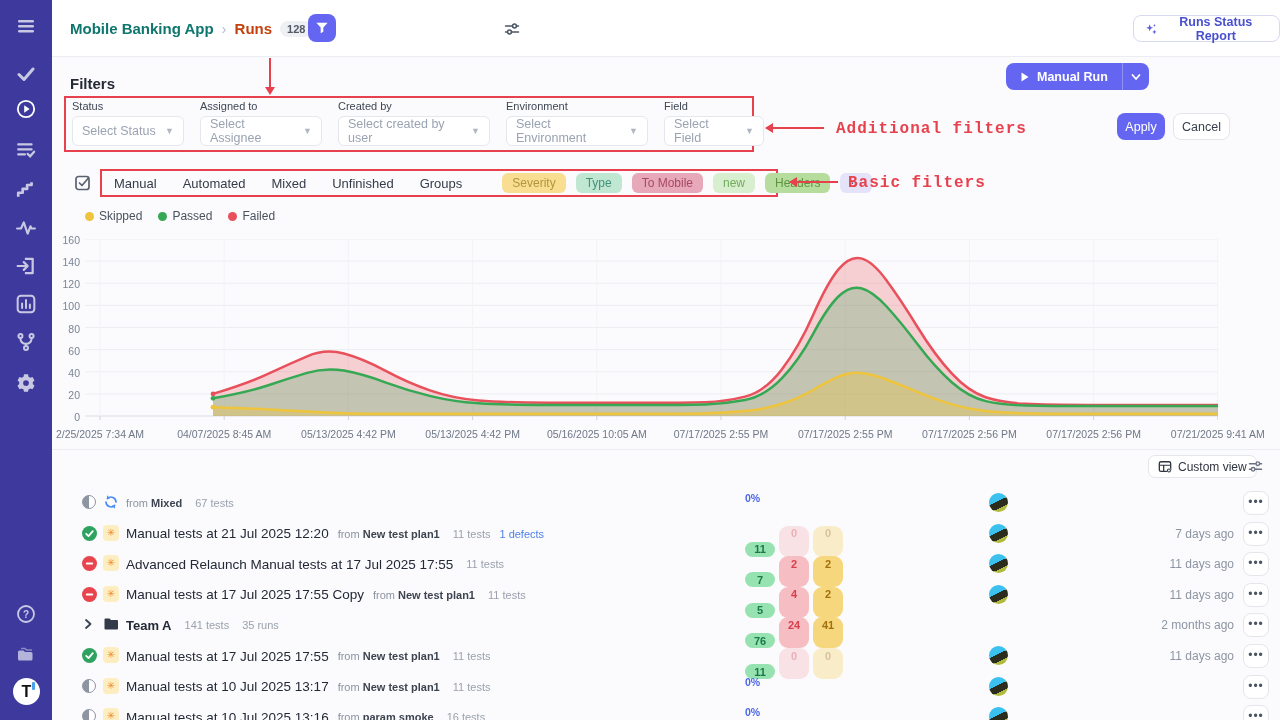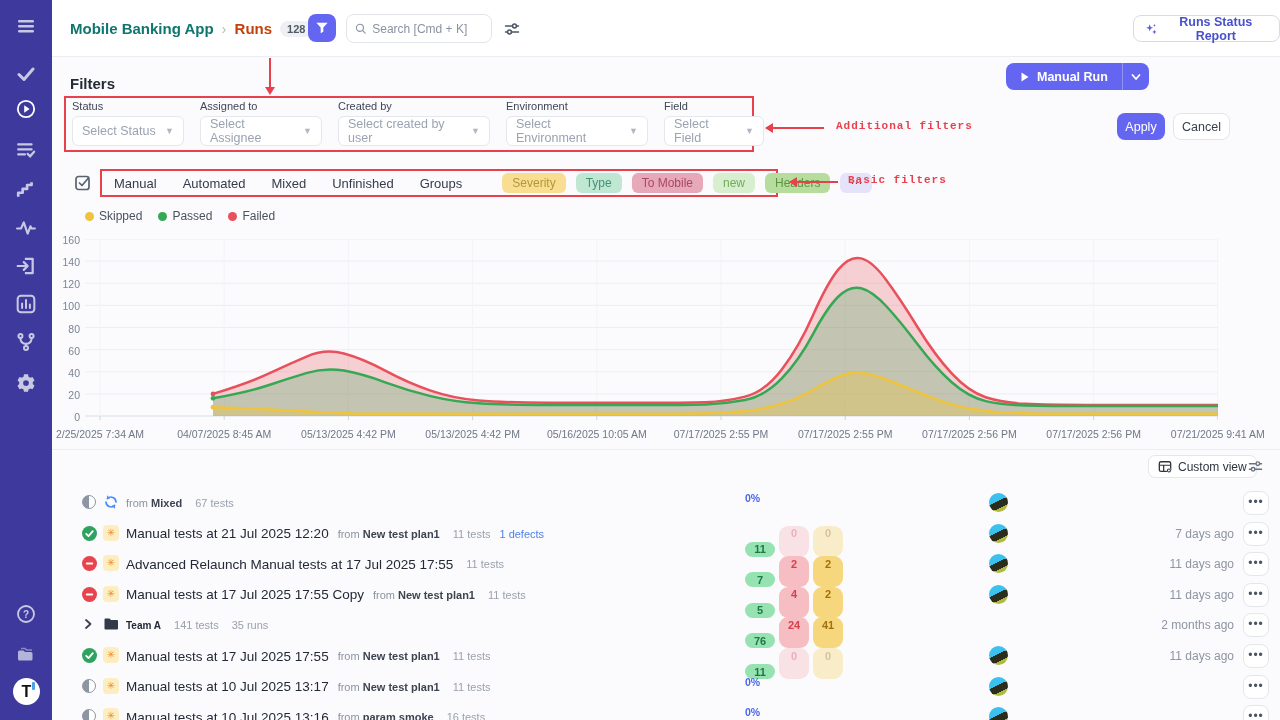--- a/index.html
+++ b/index.html
@@ -37,21 +37,21 @@
   #filters-box { position:absolute; left:64px; top:96px; width:690px; height:56px; border:2px solid #e8414e; }
   #filter-fields { position:absolute; left:72px; top:100px; display:flex; gap:16px; }
   .ffield .flabel { font-size:11px; color:#3f4654; margin-bottom:4px; }
   .fselect { height:30px; border:1px solid #e4e7ec; border-radius:6px; background:#fff; display:flex; align-items:center; justify-content:space-between; padding:0 9px; cursor:pointer; }
   .fselect .ph { font-size:12.5px; color:#9aa3b2; }
   .fselect .caret { font-size:9px; color:#b0b7c3; margin-left:8px; }
   #apply-btn { position:absolute; left:1117px; top:113px; width:48px; height:27px; background:#6466f1; color:#fff; border:none; border-radius:8px; font-size:12.5px; font-family:"Liberation Sans",sans-serif; cursor:pointer; }
   #cancel-btn { position:absolute; left:1173px; top:113px; width:57px; height:27px; background:#fff; color:#3a4150; border:1px solid #e2e5ea; border-radius:8px; font-size:12.5px; font-family:"Liberation Sans",sans-serif; cursor:pointer; }
 
   
-  .anno-text { font-family:"Liberation Mono", monospace; font-weight:bold; font-size:11px; color:#e8414e; letter-spacing:1px; white-space:nowrap; }
+  .anno-text { font-family:"Liberation Mono", monospace; font-weight:bold; font-size:16px; color:#e8414e; letter-spacing:1px; white-space:nowrap; }
   .anno-arrow-left { position:absolute; height:2px; background:#e8414e; }
   .anno-arrow-left:before { content:""; position:absolute; left:-1px; top:-4px; border:5px solid transparent; border-right:8px solid #e8414e; border-left:0; }
   #anno-down { position:absolute; left:269px; top:58px; width:2px; height:30px; background:#e8414e; }
   #anno-down:after { content:""; position:absolute; left:-4px; bottom:-7px; border:5px solid transparent; border-top:8px solid #e8414e; border-bottom:0; }
 
   
   #assign-icon { position:absolute; left:74px; top:174px; cursor:pointer; }
   #basic-box { position:absolute; left:100px; top:169px; width:678px; height:28px; border:2px solid #e8414e; display:flex; align-items:center; padding:0 12px; gap:26px; }
   .bf-tab { font-size:13px; color:#343b49; cursor:pointer; white-space:nowrap; }
   #basic-tags { display:flex; gap:10px; align-items:center; margin-left:14px; }
@@ -70,21 +70,21 @@
   #view-tune { position:absolute; left:1248px; top:459px; cursor:pointer; }
 
   
   .run-row { position:absolute; left:52px; right:0; height:30px; }
   .rr-status { position:absolute; left:30px; top:7px; width:15px; height:15px; }
   .st-running { width:14px; height:14px; border:1.5px solid #8d95a2; border-radius:50%; background:linear-gradient(90deg,#8d95a2 0 50%,#fff 50%); }
   .rr-kind { position:absolute; left:51px; top:6px; width:16px; height:16px; }
   .kind-spark { background:#fdeec2; border-radius:4px; color:#ee8a2c; font-size:10px; line-height:16px; text-align:center; width:16px; height:16px; }
   .rr-text { position:absolute; left:74px; top:0; height:30px; display:flex; align-items:center; gap:9px; white-space:nowrap; }
   .rr-title { font-size:13.5px; color:#232936; cursor:pointer; }
-  .rr-title.bold { font-weight:bold; font-size:10px; }
+  .rr-title.bold { font-weight:bold; font-size:13px; }
   .rr-from { font-size:11px; color:#8b93a1; }
   .rr-source { font-size:11px; font-weight:bold; color:#3d4450; }
   .rr-tests { font-size:11px; color:#9aa1ad; margin-left:4px; }
   .rr-defects { font-size:11px; color:#4f80e8; cursor:pointer; }
   .rr-metric { position:absolute; left:693px; top:7px; }
   .badges { display:flex; gap:4px; }
   .badge { min-width:30px; text-align:center; font-size:11px; font-weight:bold; padding:1.5px 8px; border-radius:9px; }
   .badge.faded { opacity:.4; }
   .b-passed { background:#96e2b0; color:#197a48;margin-top:16px; }
   .b-failed { background:#f6bdc2; color:#d6404d; }
@@ -189,27 +189,20 @@
       <span class="bc-project">Mobile Banking App</span>
       <span class="bc-sep">›</span>
       <span class="bc-page">Runs</span>
       <span class="bc-count">128</span>
     </div>
     <button id="funnel-btn">
         <svg width="14" height="14" viewBox="0 0 16 16">
           <path d="M1.5 2h13l-5 5.5v4.8l-3 1.7V7.5z" fill="#fff"></path>
         </svg>
       </button>
-    <div id="search-box">
-      <svg width="13" height="13" viewBox="0 0 16 16">
-          <circle cx="7" cy="7" r="5" stroke="#8a93a2" stroke-width="1.6" fill="none"></circle>
-          <path d="M11 11l3.5 3.5" stroke="#8a93a2" stroke-width="1.6" stroke-linecap="round"></path>
-        </svg>
-      <input type="text" placeholder="Search [Cmd + K]" style="">
-    </div>
     <svg id="tune-icon" width="16" height="16" viewBox="0 0 16 16">
         <g stroke="#4b5563" stroke-width="1.5" stroke-linecap="round">
           <path d="M1.5 5h13M1.5 11h13"></path>
         </g>
         <circle cx="10.5" cy="5" r="1.9" fill="#fff" stroke="#4b5563" stroke-width="1.5"></circle>
         <circle cx="5.5" cy="11" r="1.9" fill="#fff" stroke="#4b5563" stroke-width="1.5"></circle>
       </svg>
     <div id="manual-run">
       <div class="mr-main">
         <svg width="10" height="10" viewBox="0 0 10 10">

